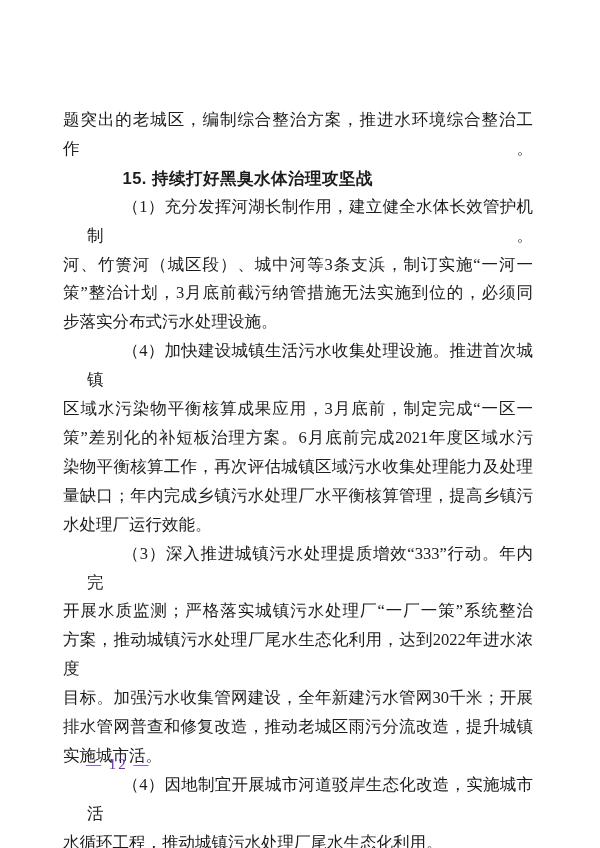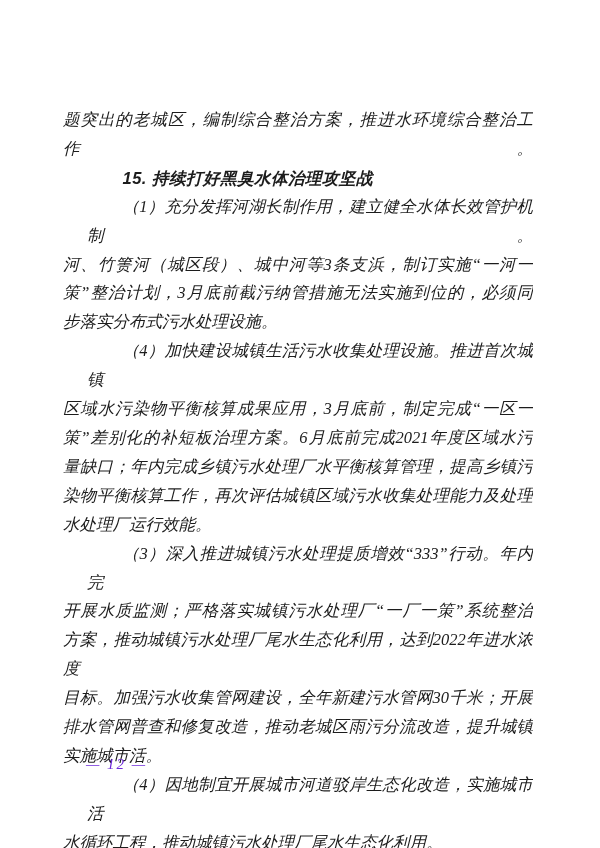--- a/index.html
+++ b/index.html
@@ -8,21 +8,20 @@
     background: #ffffff;
   }
   .page {
     position: relative;
     width: 600px;
     height: 848px;
     background: #ffffff;
     overflow: hidden;
     font-family: "Liberation Serif", "DejaVu Serif", serif;
     color: #1c1c1c;
-    font-style: italic;
   }
   .text-block {
     position: absolute;
     left: 63px;
     top: 106px;
     width: 470px;
     font-size: 16.5px;
     line-height: 28.9px;
   }
   .para {
@@ -75,22 +74,22 @@
       <div class="line indent">（1）充分发挥河湖长制作用，建立健全水体长效管护机制。</div>
       <div class="line">河、竹箦河（城区段）、城中河等3条支浜，制订实施“一河一</div>
       <div class="line">策”整治计划，3月底前截污纳管措施无法实施到位的，必须同</div>
       <div class="line lastline">步落实分布式污水处理设施。</div>
     </div>
 
     <div class="para">
       <div class="line indent">（4）加快建设城镇生活污水收集处理设施。推进首次城镇</div>
       <div class="line">区域水污染物平衡核算成果应用，3月底前，制定完成“一区一</div>
       <div class="line">策”差别化的补短板治理方案。6月底前完成2021年度区域水污</div>
+      <div class="line">染物平衡核算工作，再次评估城镇区域污水收集处理能力及处理</div>
       <div class="line">量缺口；年内完成乡镇污水处理厂水平衡核算管理，提高乡镇污</div>
-      <div class="line">染物平衡核算工作，再次评估城镇区域污水收集处理能力及处理</div>
       <div class="line lastline">水处理厂运行效能。</div>
     </div>
 
     <div class="para">
       <div class="line indent">（3）深入推进城镇污水处理提质增效“333”行动。年内完</div>
       <div class="line">开展水质监测；严格落实城镇污水处理厂“一厂一策”系统整治</div>
       <div class="line">方案，推动城镇污水处理厂尾水生态化利用，达到2022年进水浓度</div>
       <div class="line">目标。加强污水收集管网建设，全年新建污水管网30千米；开展</div>
       <div class="line">排水管网普查和修复改造，推动老城区雨污分流改造，提升城镇</div>
       <div class="line lastline">实施城市活。</div>

